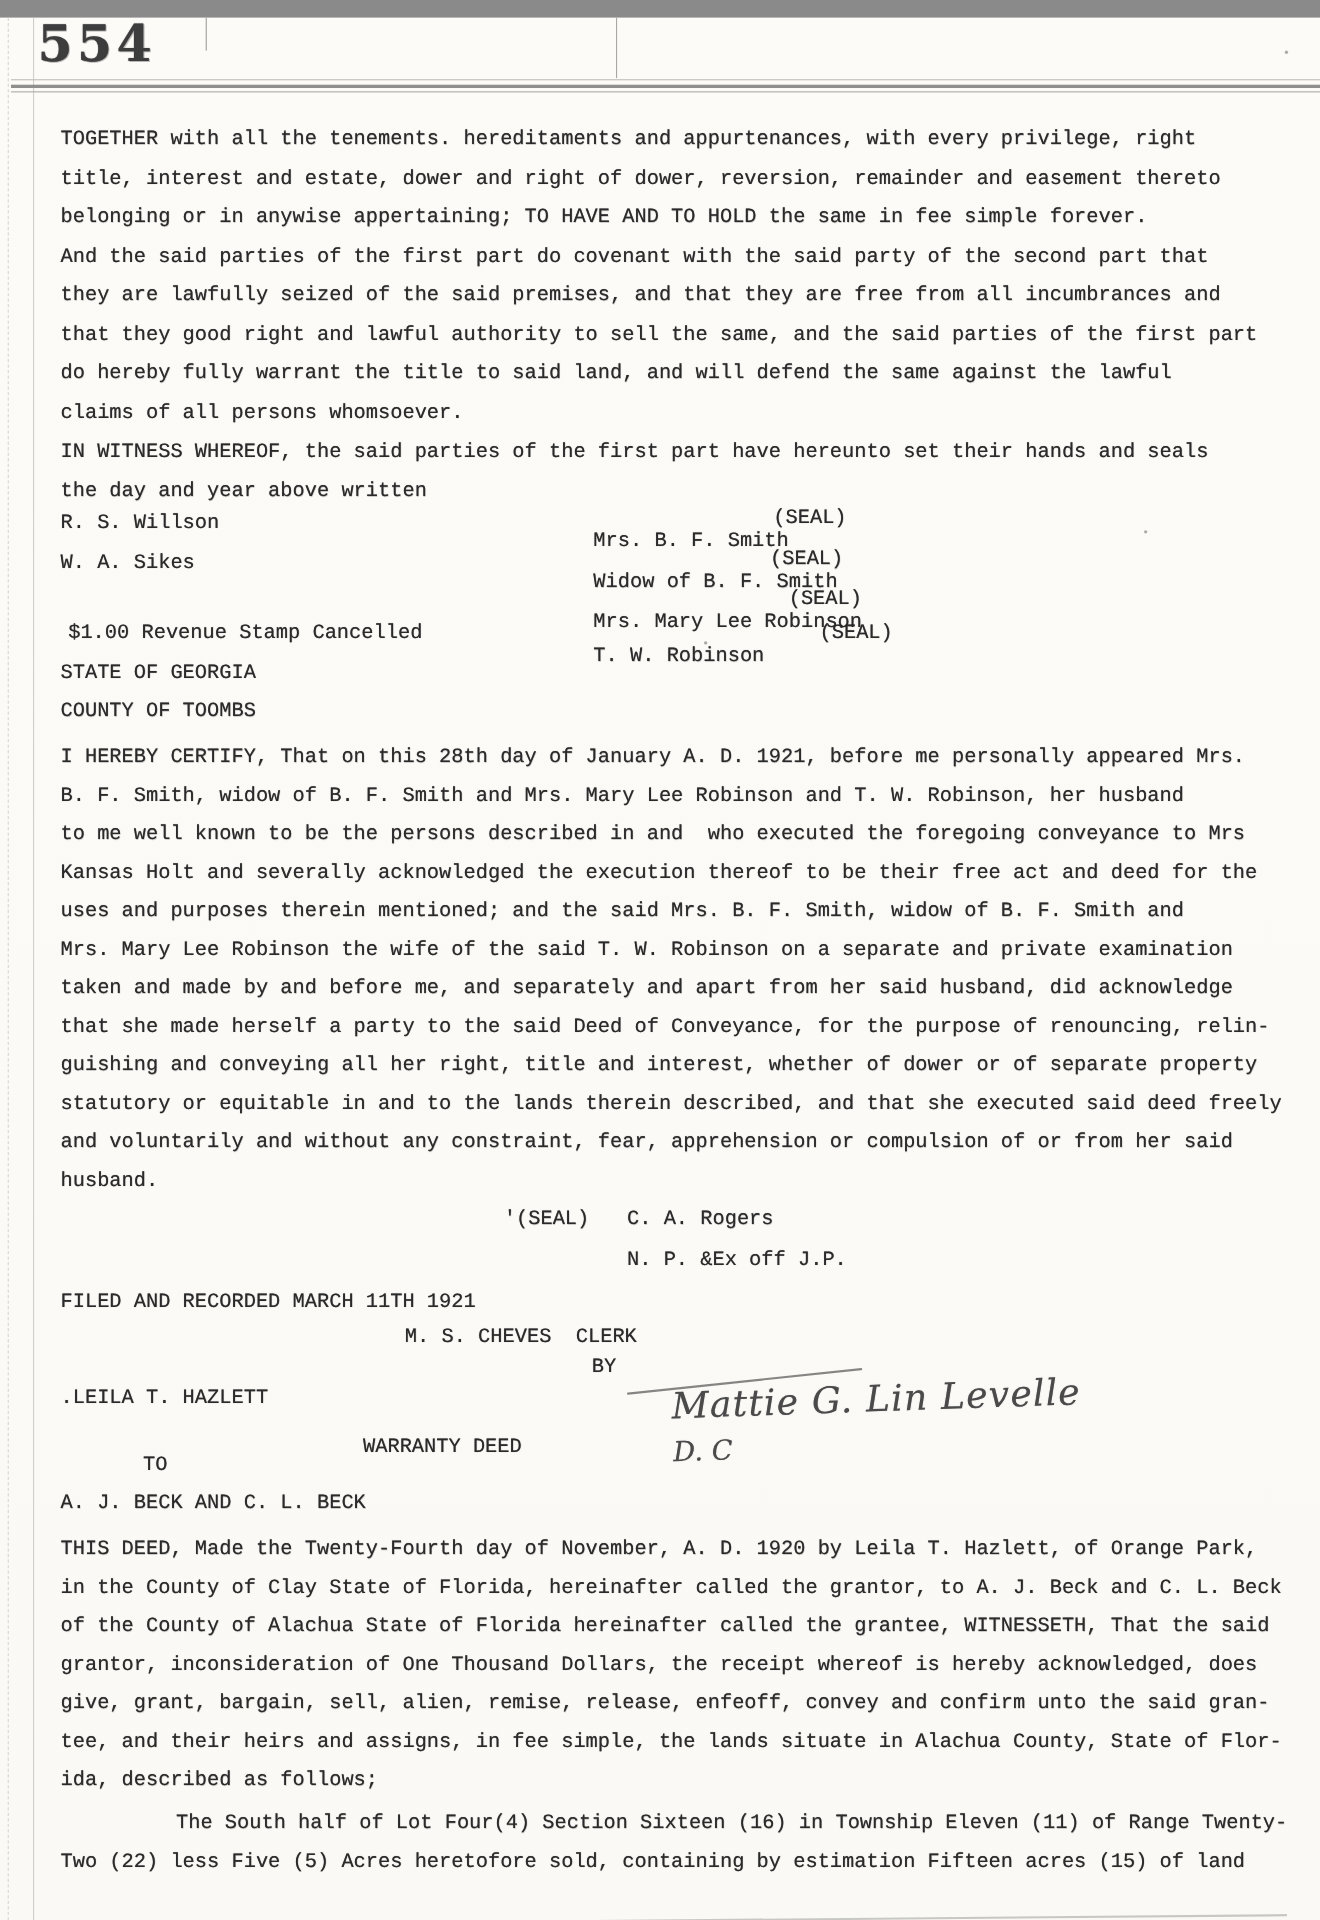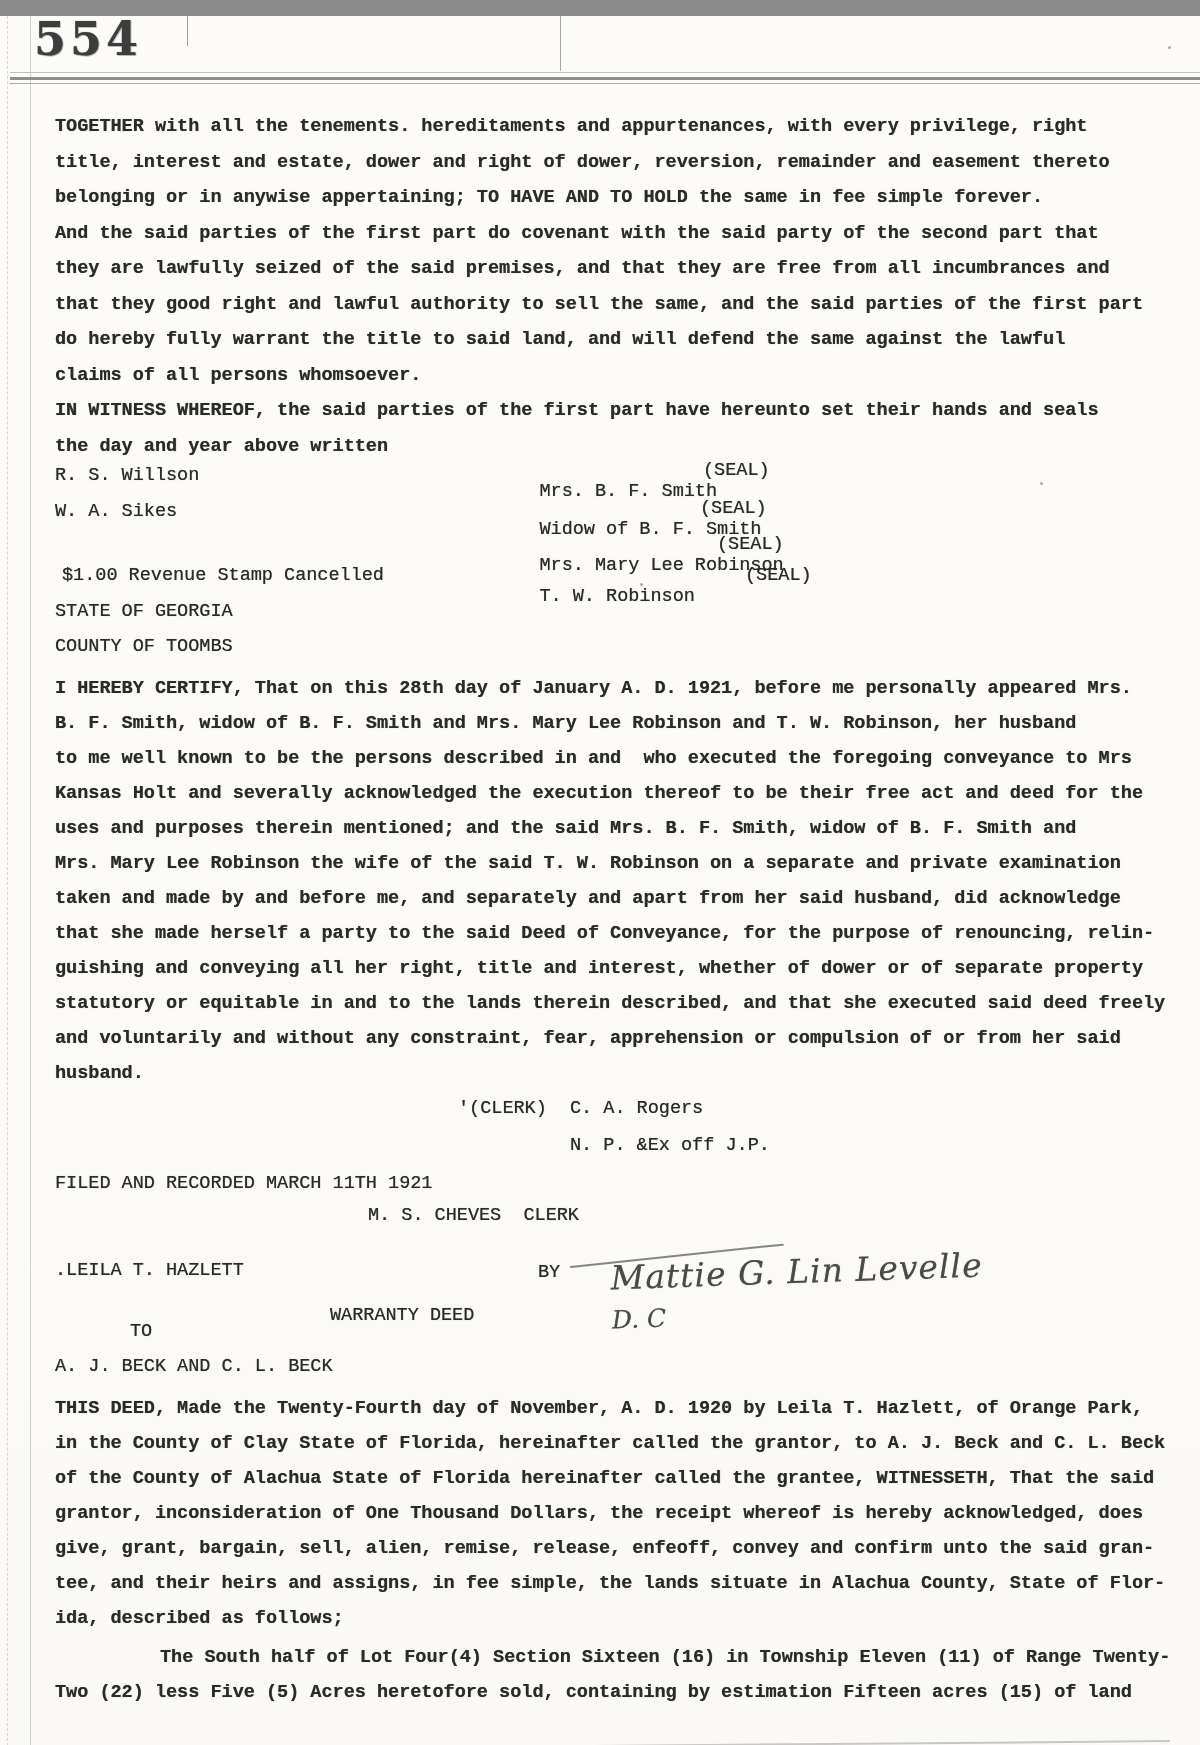--- a/index.html
+++ b/index.html
@@ -16,21 +16,21 @@
   .mono{
     font-family:"Liberation Mono","DejaVu Sans Mono",monospace;
     font-size:18.5px;
     color:#2a2a2a;
     white-space:pre;
     text-shadow:0 0 0.7px rgba(25,25,25,0.55), 0.4px 0.4px 0 rgba(40,40,40,0.18);
   }
   .lh{line-height:35.5px;}
   .lh35{line-height:35px;}
   .lh345{line-height:34.5px;}
-  .tline{white-space:pre;font-weight:bold;}
+  .tline{white-space:pre;}
   .desc .tline:first-child{text-indent:105px;}
   .page-number{
     font-family:"DejaVu Serif","Liberation Serif",serif;
     font-weight:bold;
     font-size:46px;
     letter-spacing:4px;
     color:#3d3d3d;
     text-shadow:0 0 1px #6b6b6b, 1px 1px 0 rgba(90,90,90,0.35);
   }
   .rule-a{left:10px;right:0;height:1px;background:#bdbdbb;}
@@ -101,27 +101,27 @@
     <span class="seal">(SEAL)</span>
   </div>
 
   <div class="abs mono" style="left:62px;top:549px;">$1.00 Revenue Stamp Cancelled</div>
 
   <div class="abs mono" style="left:55px;top:585px;">STATE OF GEORGIA</div>
   <div class="abs mono" style="left:55px;top:620px;">COUNTY OF TOOMBS</div>
 
   <div class="abs mono lh35" style="left:55px;top:655px;"><div class="tline">I HEREBY CERTIFY, That on this 28th day of January A. D. 1921, before me personally appeared Mrs.</div><div class="tline">B. F. Smith, widow of B. F. Smith and Mrs. Mary Lee Robinson and T. W. Robinson, her husband</div><div class="tline">to me well known to be the persons described in and  who executed the foregoing conveyance to Mrs</div><div class="tline">Kansas Holt and severally acknowledged the execution thereof to be their free act and deed for the</div><div class="tline">uses and purposes therein mentioned; and the said Mrs. B. F. Smith, widow of B. F. Smith and</div><div class="tline">Mrs. Mary Lee Robinson the wife of the said T. W. Robinson on a separate and private examination</div><div class="tline">taken and made by and before me, and separately and apart from her said husband, did acknowledge</div><div class="tline">that she made herself a party to the said Deed of Conveyance, for the purpose of renouncing, relin-</div><div class="tline">guishing and conveying all her right, title and interest, whether of dower or of separate property</div><div class="tline">statutory or equitable in and to the lands therein described, and that she executed said deed freely</div><div class="tline">and voluntarily and without any constraint, fear, apprehension or compulsion of or from her said</div><div class="tline">husband.</div></div>
 
-  <div class="abs mono" style="left:458px;top:1082px;">'(CLERK)</div>
+  <div class="abs mono" style="left:458px;top:1082px;">'(SEAL)</div>
   <div class="abs mono" style="left:570px;top:1082px;">C. A. Rogers</div>
   <div class="abs mono" style="left:570px;top:1119px;">N. P. &amp;Ex off J.P.</div>
 
   <div class="abs mono" style="left:55px;top:1157px;">FILED AND RECORDED MARCH 11TH 1921</div>
   <div class="abs mono" style="left:368px;top:1189px;">M. S. CHEVES  CLERK</div>
-  <div class="abs mono" style="left:538px;top:1246px;text-align:center;">BY</div>
+  <div class="abs mono" style="left:538px;top:1216px;text-align:center;">BY</div>
   <div class="abs handwriting" style="left:568px;top:1205px;">
     <span>Mattie G. Lin Levelle</span>
     <span class="suffix">D. C</span>
   </div>
   <div class="abs flourish" style="left:570px;top:1250px;width:215px;"></div>
 
   <div class="abs mono" style="left:55px;top:1244px;">.LEILA T. HAZLETT</div>
   <div class="abs mono" style="left:130px;top:1305px;">TO</div>
   <div class="abs mono" style="left:330px;top:1289px;">WARRANTY DEED</div>
   <div class="abs mono" style="left:55px;top:1340px;">A. J. BECK AND C. L. BECK</div>

